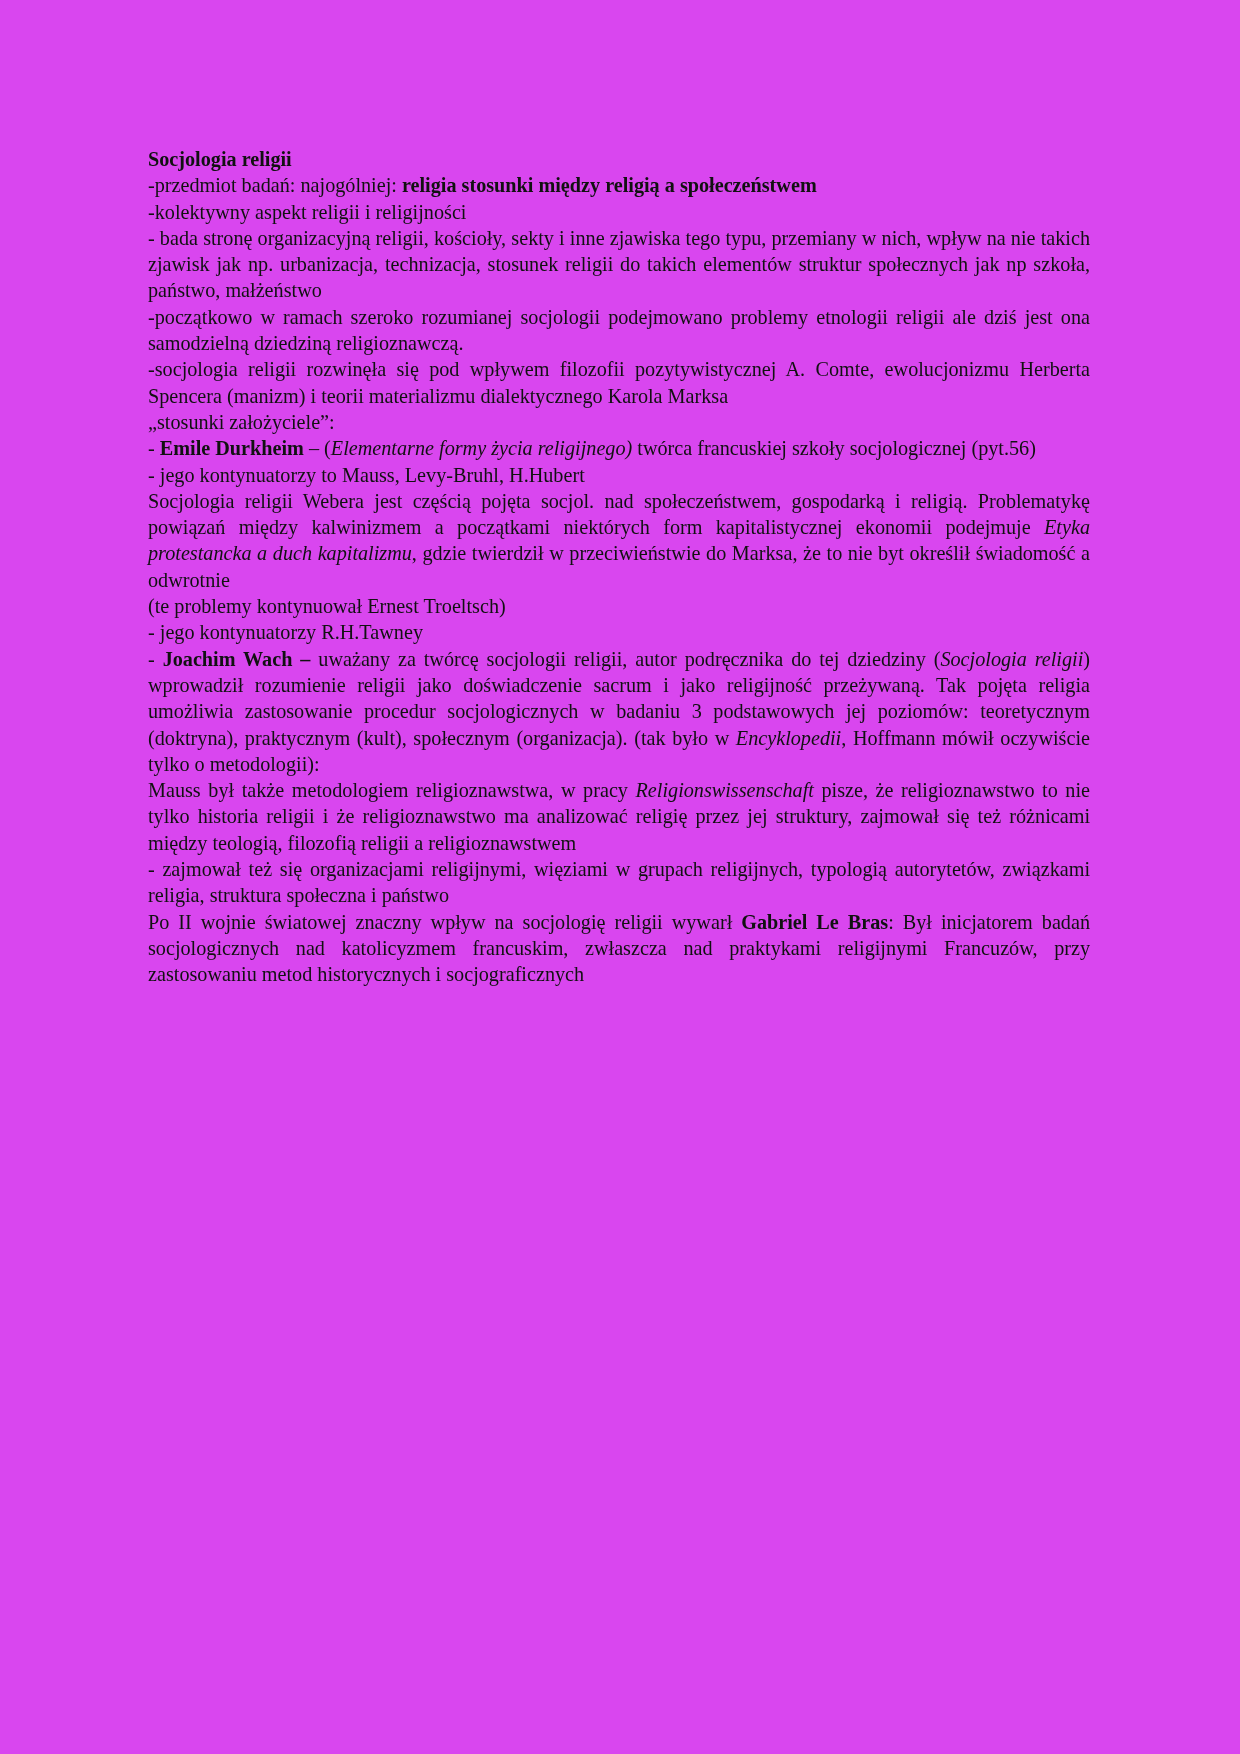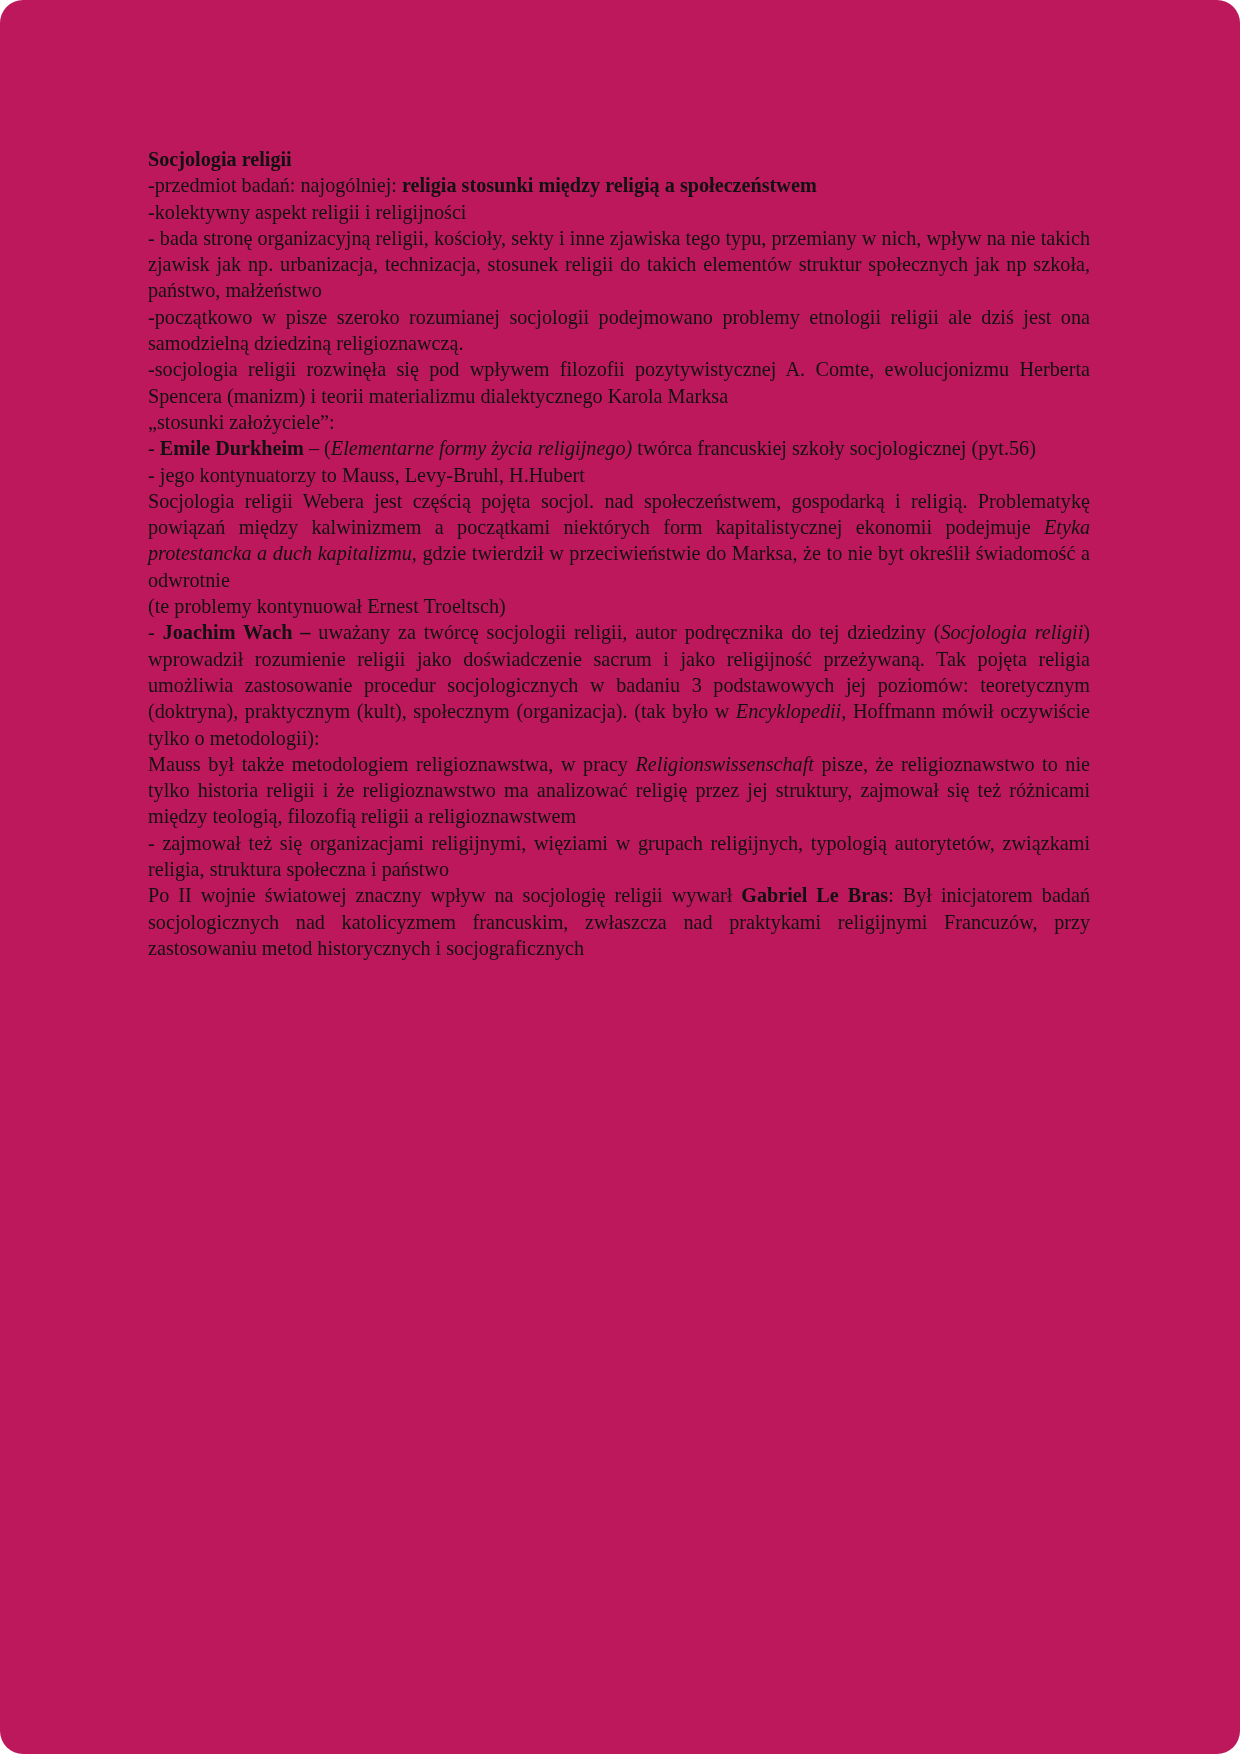--- a/index.html
+++ b/index.html
@@ -11,22 +11,21 @@
       width: 1240px;
       height: 1754px;
       position: relative;
       overflow: hidden;
     }
     .page {
       position: absolute;
       left: 0; top: 0;
       width: 1240px;
       height: 1754px;
-      background: #be185d;
-      border-radius: 23px;
+      background: #d946ef;
     }
     .content {
       position: absolute;
       left: 148px;
       top: 146px;
       width: 942px;
       font-family: "Liberation Serif", "DejaVu Serif", serif;
       font-size: 20.2px;
       line-height: 26.3px;
       color: #111111;
@@ -47,35 +46,36 @@
   <div class="content">
 
     <p class="left"><b>Socjologia religii</b></p>
 
     <p class="left"><span>-przedmiot badań: najogólniej: </span><b>religia stosunki między religią a społeczeństwem</b></p>
 
     <p class="left">-kolektywny aspekt religii i religijności</p>
 
     <p>- bada stronę organizacyjną religii, kościoły, sekty i inne zjawiska tego typu, przemiany w nich, wpływ na nie takich zjawisk jak np. urbanizacja, technizacja, stosunek religii do takich elementów struktur społecznych jak np szkoła, państwo, małżeństwo</p>
 
-    <p>-początkowo w pisze szeroko rozumianej socjologii podejmowano problemy etnologii religii ale dziś jest ona samodzielną dziedziną religioznawczą.</p>
+    <p>-początkowo w ramach szeroko rozumianej socjologii podejmowano problemy etnologii religii ale dziś jest ona samodzielną dziedziną religioznawczą.</p>
 
     <p>-socjologia religii rozwinęła się pod wpływem filozofii pozytywistycznej A. Comte, ewolucjonizmu Herberta Spencera (manizm) i teorii materializmu dialektycznego Karola Marksa</p>
 
     <p class="left">„stosunki założyciele”:</p>
 
     <p><span>- </span><b>Emile Durkheim</b><span> – (</span><i>Elementarne formy życia religijnego)</i><span> twórca francuskiej szkoły socjologicznej (pyt.56)</span></p>
 
     <p class="left">- jego kontynuatorzy to Mauss, Levy-Bruhl, H.Hubert</p>
 
 
     <p><span>Socjologia religii Webera jest częścią pojęta socjol. nad społeczeństwem, gospodarką i religią. Problematykę powiązań między kalwinizmem a początkami niektórych form kapitalistycznej ekonomii podejmuje </span><i>Etyka protestancka a duch kapitalizmu</i><span>, gdzie twierdził w przeciwieństwie do Marksa, że to nie byt określił świadomość a odwrotnie</span></p>
 
     <p class="left">(te problemy kontynuował Ernest Troeltsch)</p>
 
+    <p class="left">- jego kontynuatorzy R.H.Tawney</p>
 
     <p><span>- </span><b>Joachim Wach –</b><span> uważany za twórcę socjologii religii, autor podręcznika do tej dziedziny (</span><i>Socjologia religii</i><span>) wprowadził rozumienie religii jako doświadczenie sacrum i jako religijność przeżywaną. Tak pojęta religia umożliwia zastosowanie procedur socjologicznych w badaniu 3 podstawowych jej poziomów: teoretycznym (doktryna), praktycznym (kult), społecznym (organizacja). (tak było w </span><i>Encyklopedii</i><span>, Hoffmann mówił oczywiście tylko o metodologii):</span></p>
 
     <p><span>Mauss był także metodologiem religioznawstwa, w pracy </span><i>Religionswissenschaft</i><span> pisze, że religioznawstwo to nie tylko historia religii i że religioznawstwo ma analizować religię przez jej struktury, zajmował się też różnicami między teologią, filozofią religii a religioznawstwem</span></p>
 
     <p>- zajmował też się organizacjami religijnymi, więziami w grupach religijnych, typologią autorytetów, związkami religia, struktura społeczna i państwo</p>
 
     <p><span>Po II wojnie światowej znaczny wpływ na socjologię religii wywarł </span><b>Gabriel Le Bras</b><span>: Był inicjatorem badań socjologicznych nad katolicyzmem francuskim, zwłaszcza nad praktykami religijnymi Francuzów, przy zastosowaniu metod historycznych i socjograficznych</span></p>
 
   </div>

